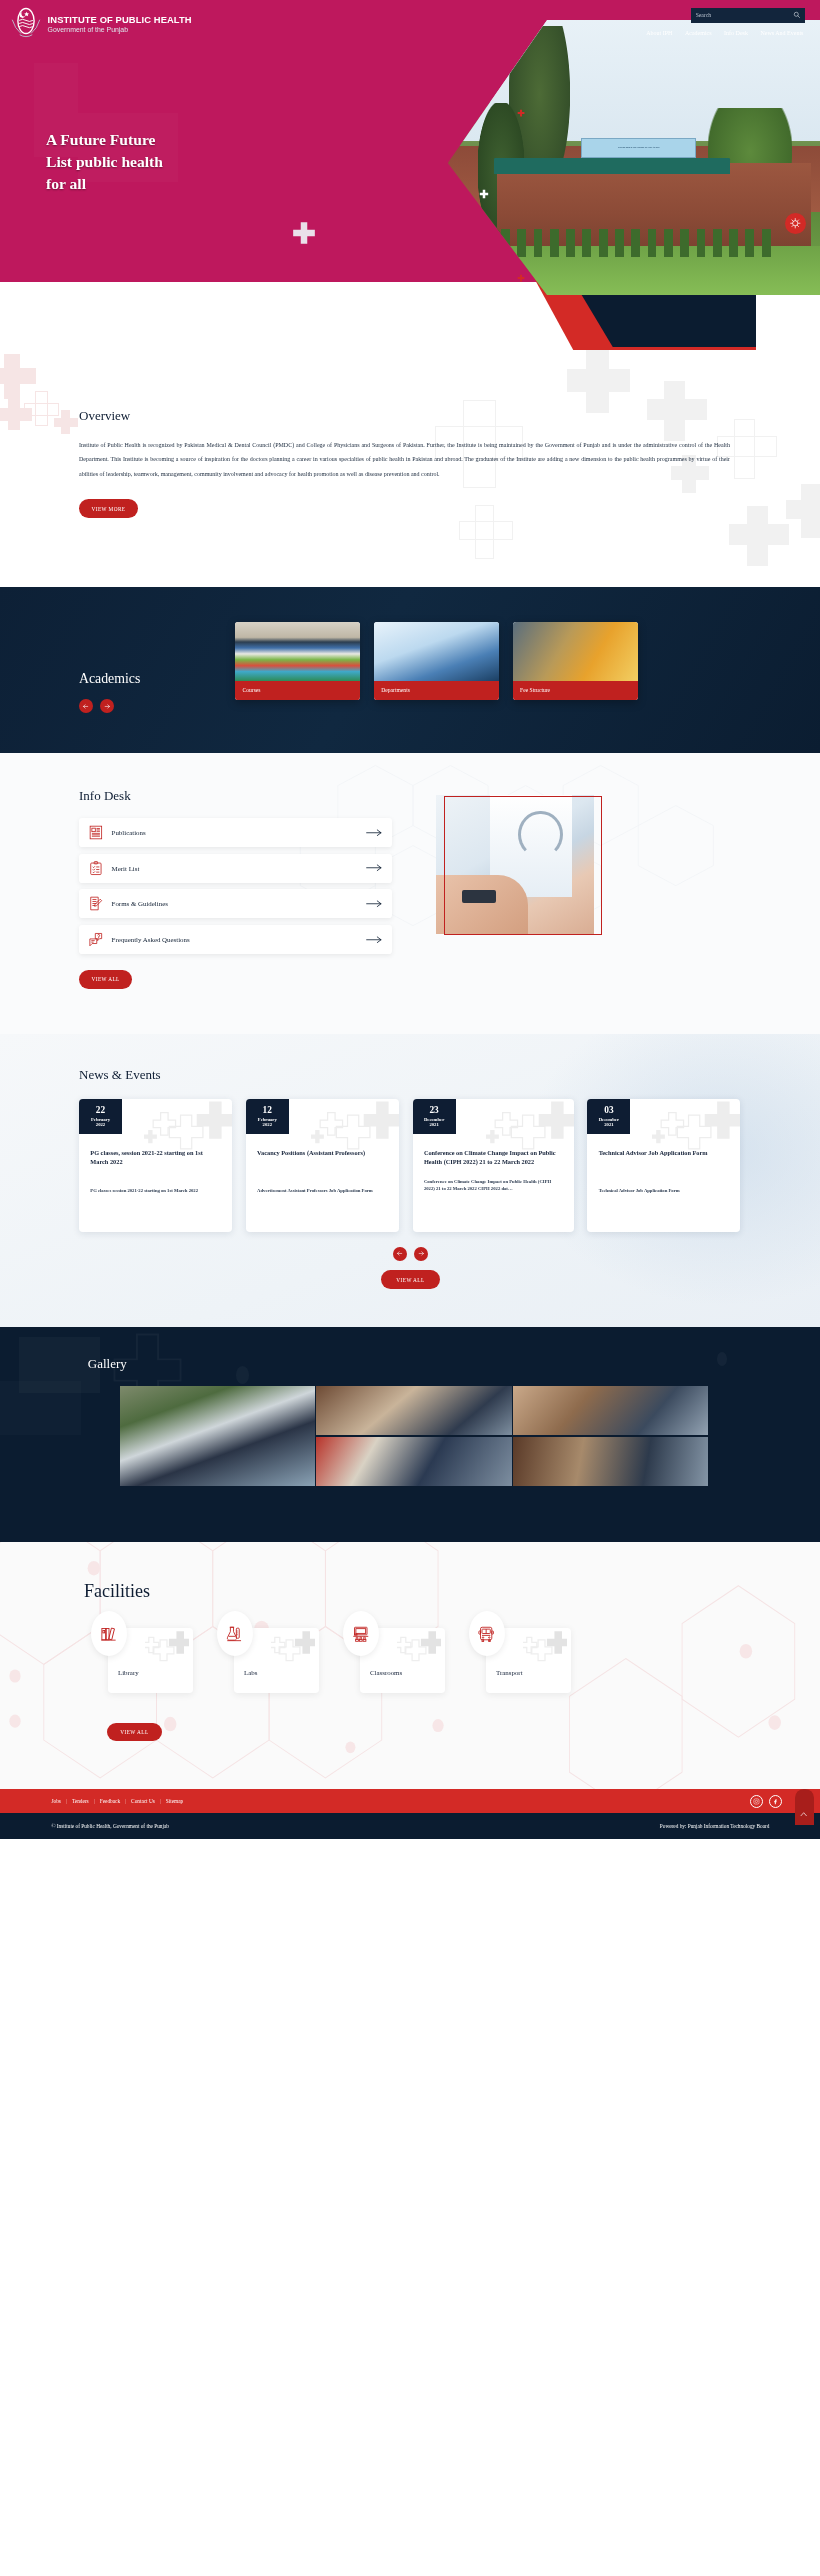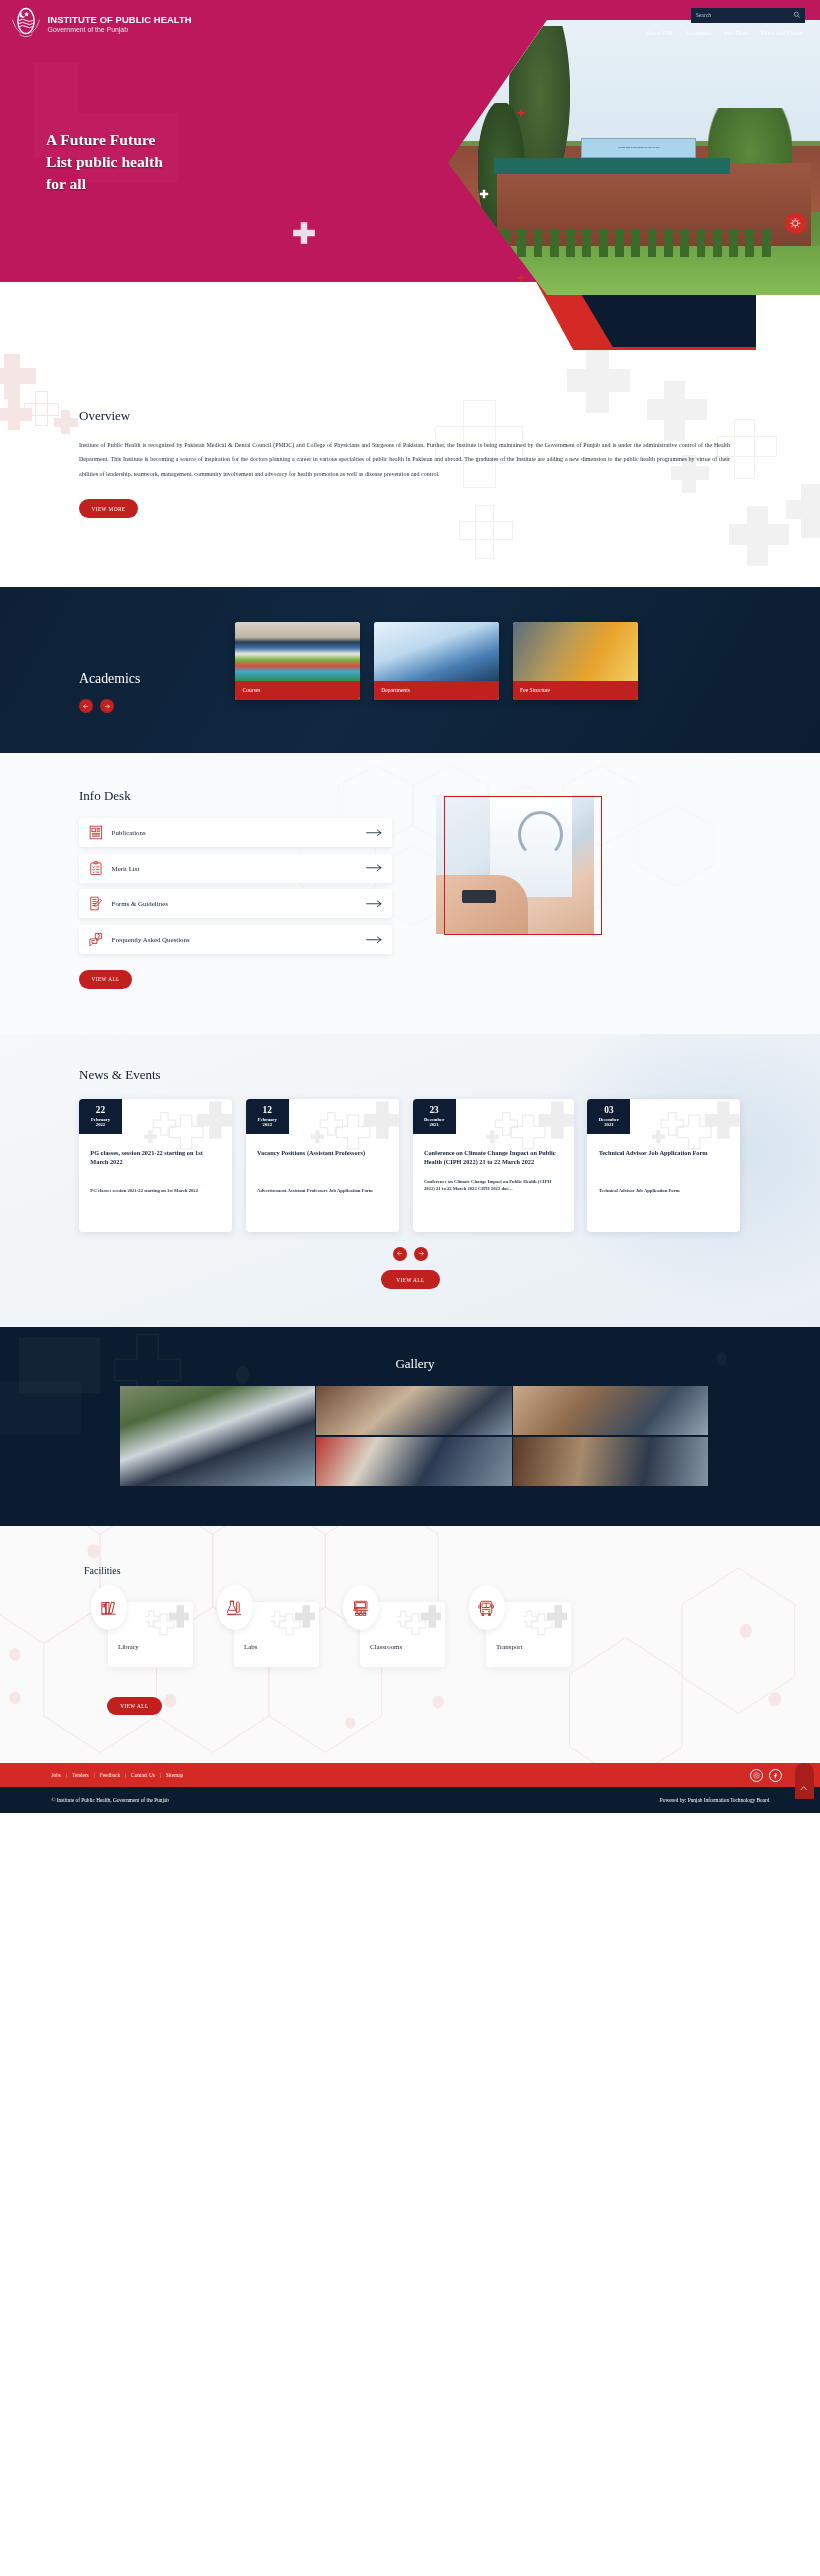--- a/index.html
+++ b/index.html
@@ -291,23 +291,22 @@
   .nc-body { padding: 13.8px 11.3px 11.3px 11.3px; position: relative; z-index: 2;}
   .nc-title { font-size: 6.3px; color: #16233a; line-height: 1.5; min-height: 20px;}
   .nc-desc { font-size: 4.7px; color: #2b3a4f; line-height: 1.65; margin-top: 19px; }
   .news-nav { display: flex; gap: 7.5px; justify-content: center; margin-top: 15px; }
   .news-viewall { text-align: center; margin-top: 8.8px; }
 
   
   .gallery {
     position: relative;
     background: #0b1c30;
-    padding: 29px 0 40px 0;
+    padding: 29px 0 56px 0;
     overflow: hidden;
-    text-align: center;
   }
   .g-inner { width: 663px; margin: 0 auto; position: relative; z-index: 2;}
   .g-title { color: #fff; font-size: 13px; font-weight: 400; margin-left: 8.8px;}
   .g-grid {
     margin-top: 13.8px;
     display: grid;
     grid-template-columns: 1fr 1fr 1fr;
     grid-template-rows: 49px 49px;
     gap: 1.3px;
     width: 588px; margin-left: 41px;
@@ -320,21 +319,21 @@
   .g5 { background: linear-gradient(100deg,#5a3a28 0%,#a78a6b 35%,#2d3a4c 68%,#8495a6 100%);}
 
   
   .facilities {
     position: relative;
     background: #fafafa;
     padding: 39px 0 48px 0;
     overflow: hidden;
   }
   .f-inner { width: 663px; margin: 0 auto; position: relative; z-index: 2;}
-  .f-title { font-size: 10px; color: #0e1d33; font-weight: 400; margin-left: 5px;}
+  .f-title { font-size: 18px; color: #0e1d33; font-weight: 400; margin-left: 5px;}
   .f-cards { display: flex; gap: 41px; margin-top: 26px; padding-left: 29px;}
   .f-card {
     position: relative;
     width: 85px; height: 65px;
     background: #fff; border-radius: 3.8px;
     box-shadow: 0 1.9px 7.5px rgba(0,0,0,.07);
     overflow: visible;
   }
   .f-cross-dec { position:absolute; right:3.8px; top:3.8px; width:44px; height:33px; overflow:hidden;}
   .f-badge {

